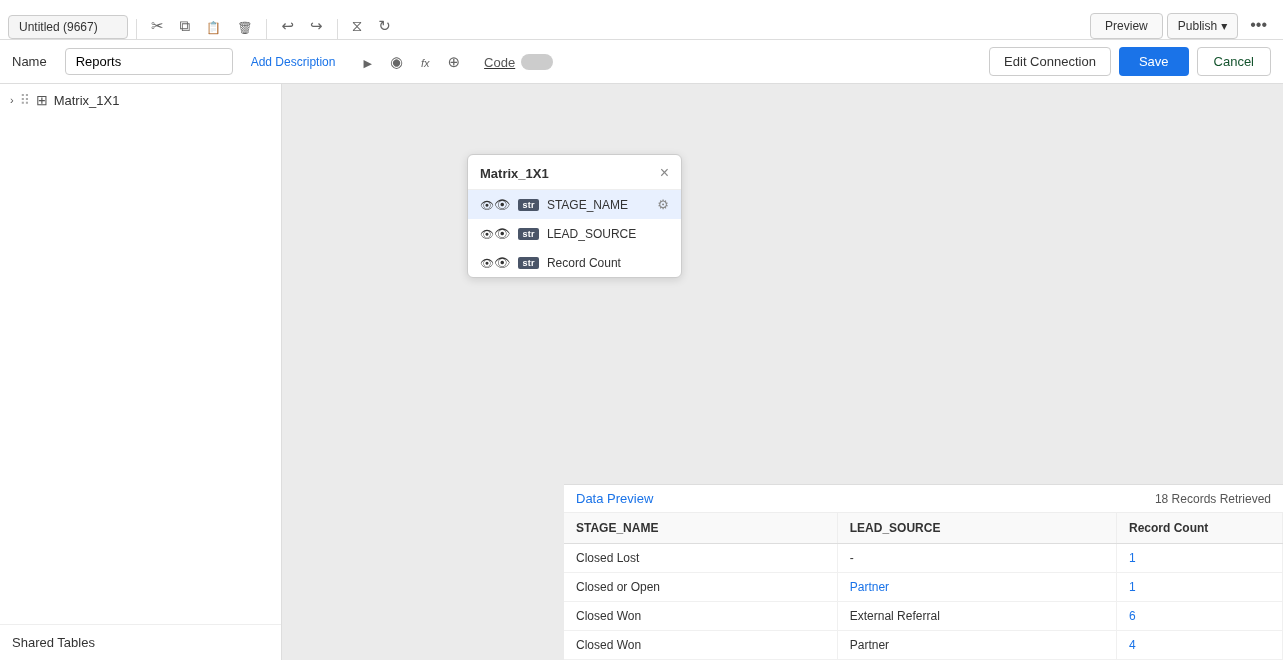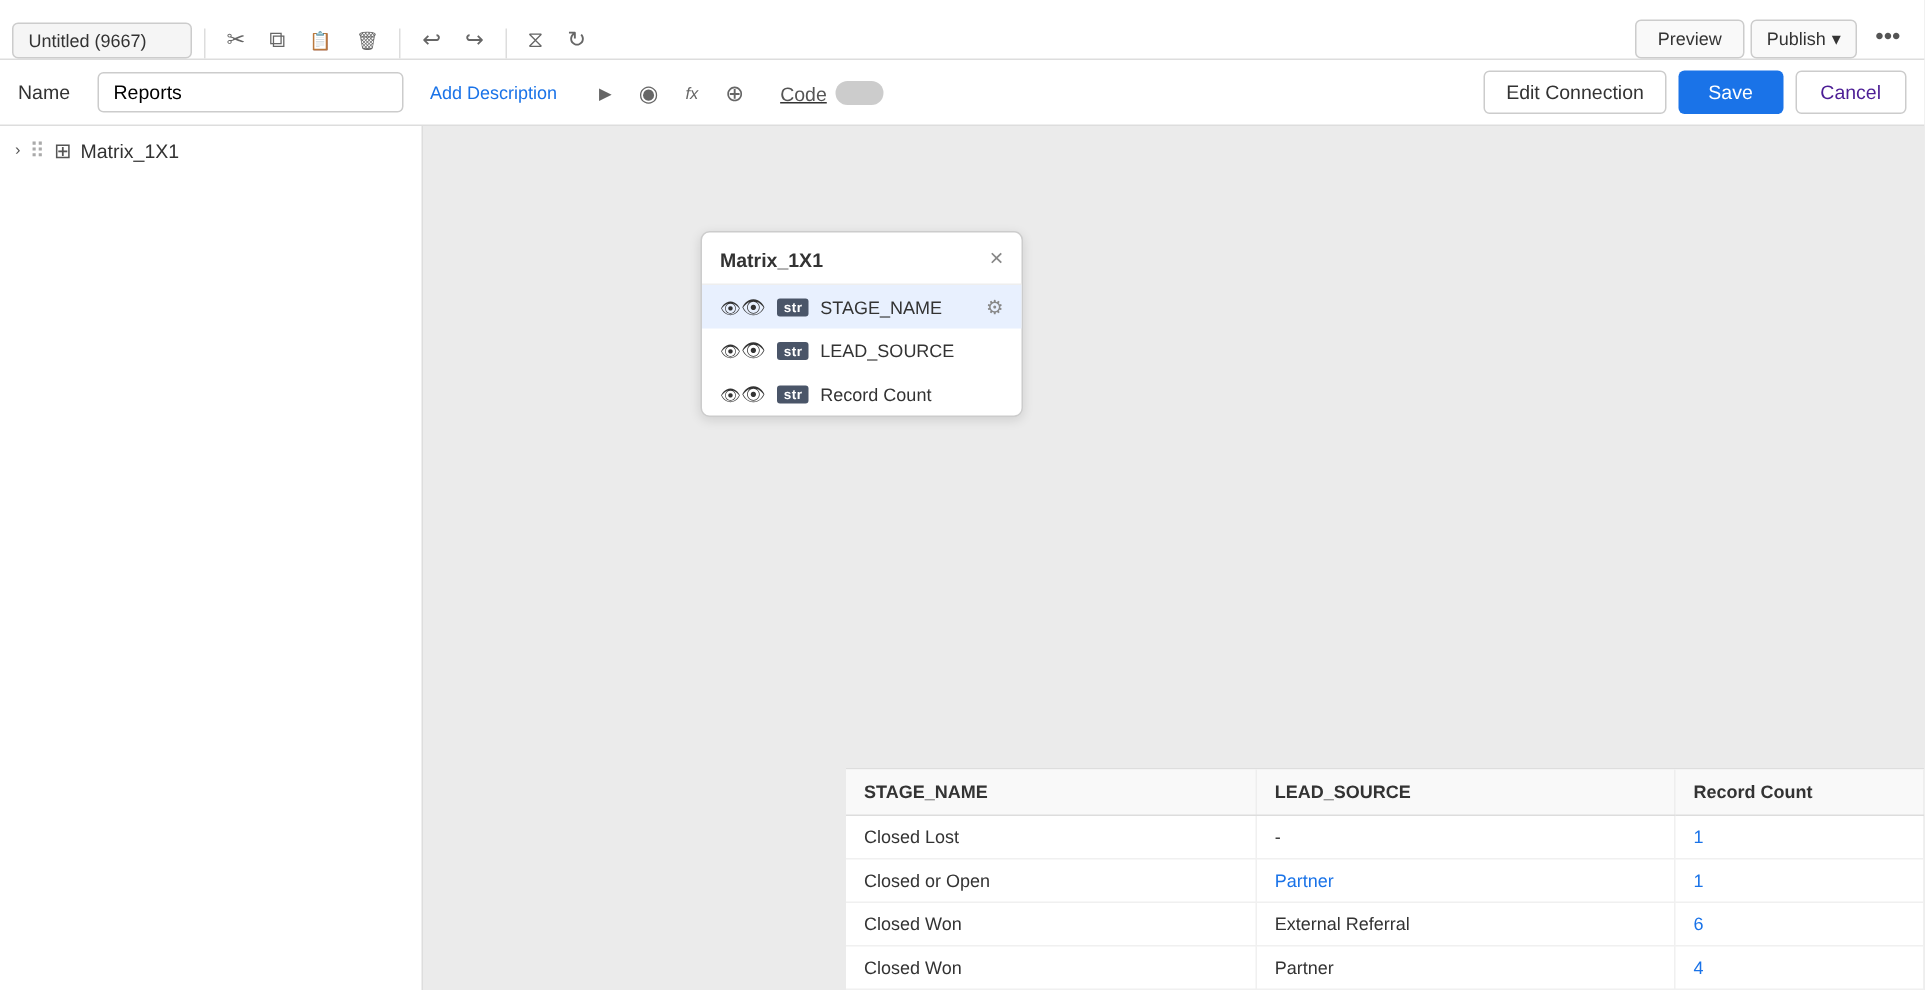--- a/index.html
+++ b/index.html
@@ -11,29 +11,29 @@
     .tab-divider { width: 1px; height: 20px; background: #ddd; margin: 0 4px; }
     .icon-btn { background: none; border: none; cursor: pointer; padding: 4px 6px; color: #666; font-size: 15px; border-radius: 3px; display: flex; align-items: center; }
     .spacer { flex: 1; }
     .preview-btn { border: 1px solid #ccc; background: #f9f9f9; border-radius: 4px; padding: 5px 14px; font-size: 12px; cursor: pointer; color: #333; }
     .publish-btn { border: 1px solid #ccc; background: #f9f9f9; border-radius: 4px; padding: 5px 10px; font-size: 12px; cursor: pointer; color: #333; display: flex; align-items: center; gap: 4px; }
     .more-btn { border: none; background: none; padding: 5px 8px; cursor: pointer; font-size: 16px; color: #555; }
 
     
     .name-bar { display: flex; align-items: center; height: 44px; background: #fff; border-bottom: 1px solid #ddd; padding: 0 12px; gap: 18px; }
     .name-label { font-size: 13px; color: #333; font-weight: 500; }
-    .name-input { border: 1px solid #ccc; border-radius: 4px; padding: 5px 10px; font-size: 13px; width: 204px; }
+    .name-input { border: 1px solid #ccc; border-radius: 4px; padding: 5px 10px; font-size: 13px; width: 168px; }
     .add-desc-btn { color: #1a73e8; background: none; border: none; cursor: pointer; font-size: 12px; text-align: center; }
     .name-bar-icons { display: flex; align-items: center; gap: 6px; margin-left: 4px; }
     .code-toggle { display: flex; align-items: flex-end; gap: 6px; text-decoration: underline; }
     .code-label { font-size: 13px; color: #555; }
     .toggle-switch { width: 32px; height: 16px; background: #ccc; border-radius: 8px; position: relative; cursor: pointer; }
     .edit-conn-btn { border: 1px solid #ccc; background: #fff; border-radius: 4px; padding: 5px 14px; font-size: 13px; cursor: pointer; color: #333; }
     .save-btn { background: #1a73e8; color: #fff; border: none; border-radius: 4px; padding: 6px 20px; font-size: 13px; cursor: pointer; font-weight: 500; }
-    .cancel-btn { background: #fff; border: 1px solid #ccc; border-radius: 4px; padding: 6px 16px; font-size: 13px; cursor: pointer; color: #4c1d95; }
+    .cancel-btn { background: #fff; border: 1px solid #ccc; border-radius: 4px; padding: 6px 16px; font-size: 13px; cursor: pointer; color: #14532d; }
     .name-bar-right { display: flex; gap: 8px; margin-left: auto; }
 
     
     .main-area { display: flex; height: calc(660px - 84px); }
 
     
     .sidebar { width: 282px; background: #fff; border-right: 1px solid #ddd; display: flex; flex-direction: column; }
     .sidebar-item { display: flex; align-items: center; gap: 6px; padding: 8px 10px; cursor: pointer; }
     .chevron-icon { font-size: 11px; color: #555; }
     .grid-icon { font-size: 14px; color: #555; }
@@ -155,20 +155,21 @@
 <div class="main-area">
 
   <div class="sidebar">
     <div class="sidebar-item">
       <span class="chevron-icon">›</span>
       <span class="drag"></span>
       <span class="grid-icon">⊞</span>
       <span class="sidebar-label">Matrix_1X1</span>
     </div>
     <div style="flex:1"></div>
+    <div class="shared-tables">Shared Tables</div>
   </div>
 
   <div class="canvas">
 
     <div class="matrix-card">
       <div class="matrix-card-header">
         <span class="matrix-card-title">Matrix_1X1</span>
         <button class="matrix-card-close">×</button>
       </div>
 
@@ -184,20 +185,24 @@
         <span class="field-name">LEAD_SOURCE</span>
       </div>
       <div class="field-row">
         <span class="eye">👁</span>
         <span class="str-badge">str</span>
         <span class="field-name">Record Count</span>
       </div>
     </div>
 
     <div class="data-preview-section">
+      <div class="data-preview-header">
+        <span class="data-preview-label">Data Preview</span>
+        <span class="records-count">18 Records Retrieved</span>
+      </div>
       <table class="data-table">
         <thead>
           <tr>
             <th class="col1">STAGE_NAME</th>
             <th class="col2">LEAD_SOURCE</th>
             <th class="col3">Record Count</th>
           </tr>
         </thead>
         <tbody>
           <tr>

